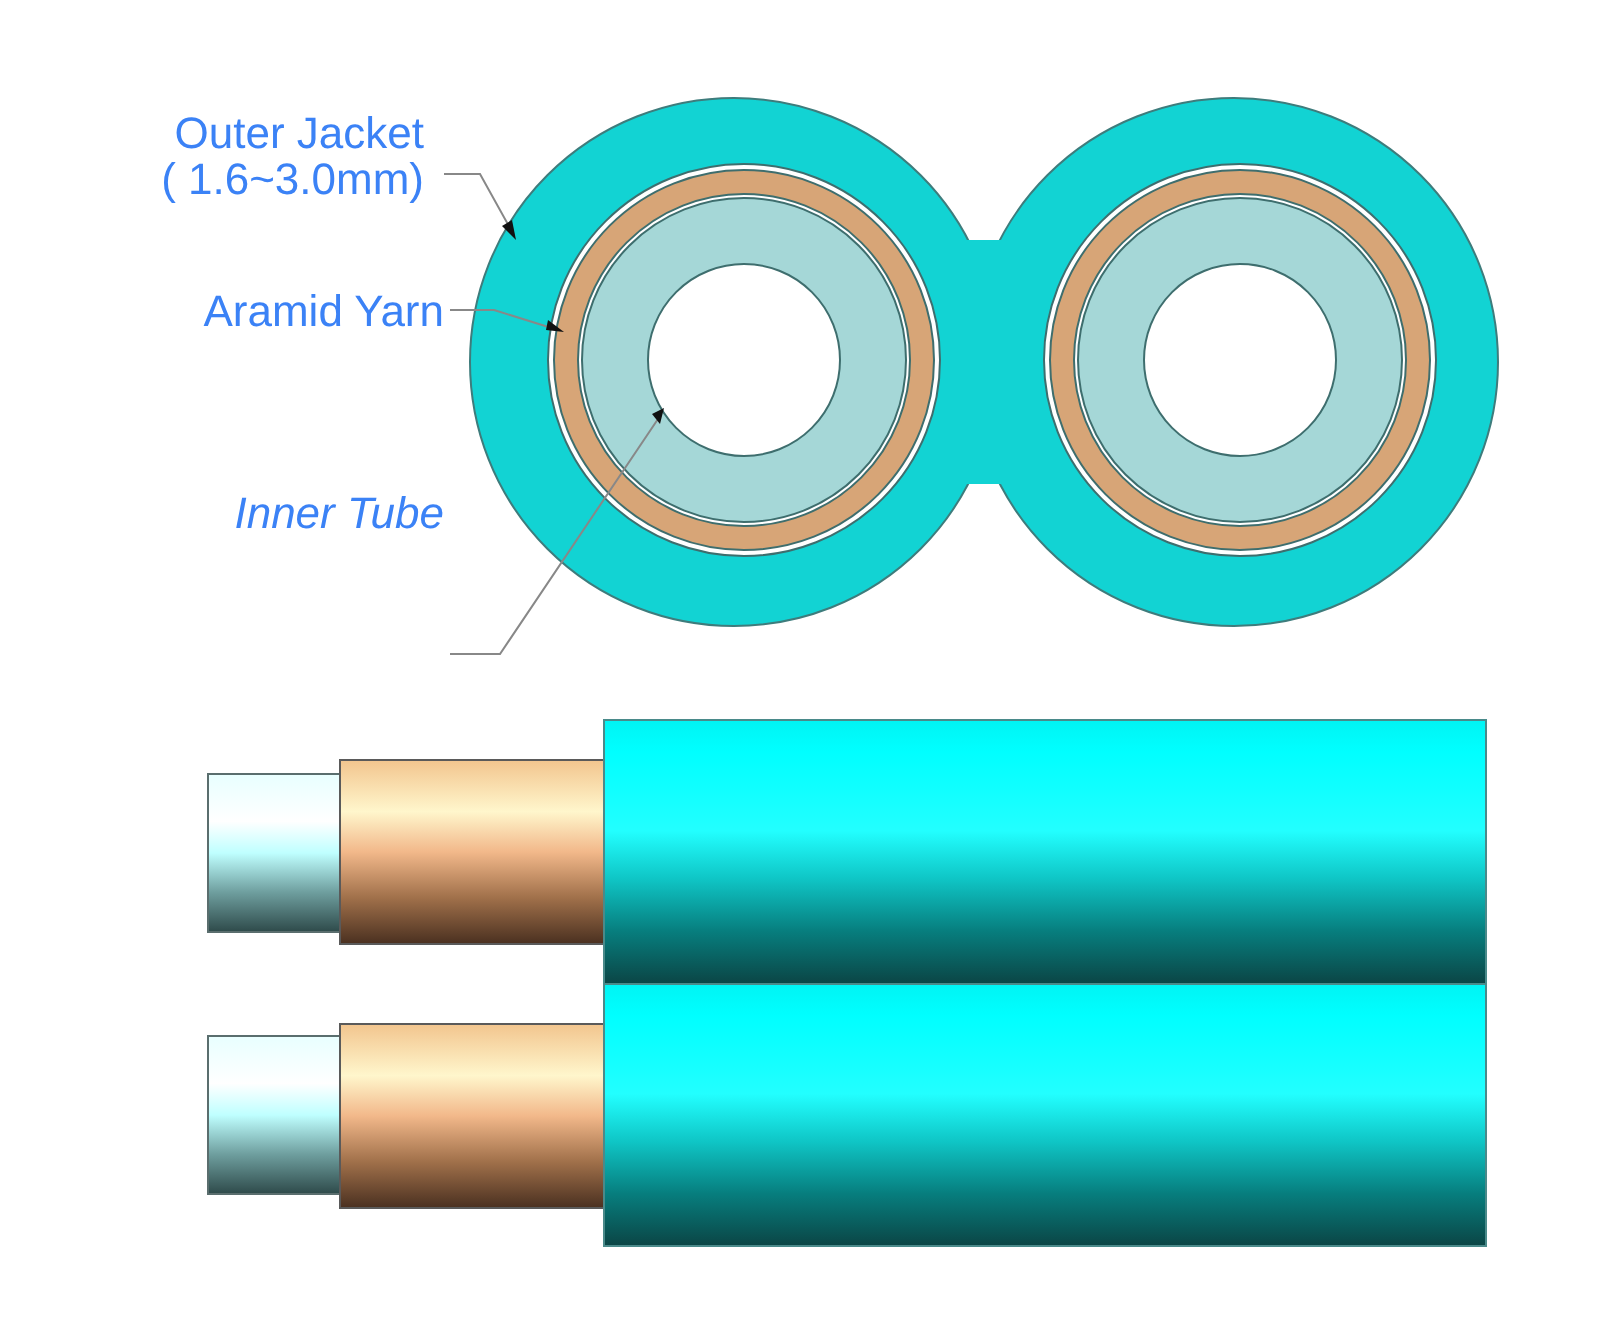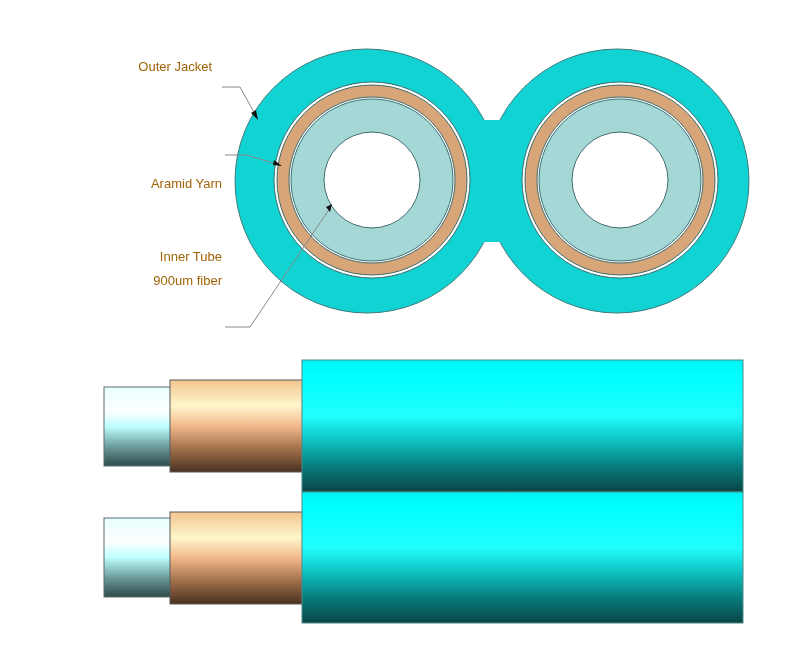--- a/index.html
+++ b/index.html
@@ -1,17 +1,17 @@
 <!DOCTYPE html>
 <html><head>
   <meta charset="utf-8">
   <style>
     html, body { margin: 0; padding: 0; background: #ffffff; }
     body { width: 800px; height: 667px; position: relative; overflow: hidden; font-family: "Liberation Sans", sans-serif; }
-    .label { position: absolute; font-size: 13px; color: #a16207; line-height: 23px; white-space: nowrap; }
+    .label { position: absolute; font-size: 22px; color: #3b82f6; line-height: 23px; white-space: nowrap; }
     .label.right { text-align: right; }
     svg { position: absolute; left: 0; top: 0; }
   </style>
 </head>
 <body>
 
 <svg width="800" height="667" viewBox="0 0 800 667">
   <defs>
     <linearGradient id="gJacket" x1="0" y1="0" x2="0" y2="1">
       <stop offset="0" stop-color="#00F4F4"></stop>
@@ -83,22 +83,22 @@
     <g>
       <rect x="104" y="518" width="68" height="79" fill="url(#gTube)" stroke="#5A6E6E" stroke-width="1"></rect>
       <rect x="170" y="512" width="133" height="92" fill="url(#gYarn)" stroke="#5A5A5A" stroke-width="1"></rect>
       <rect x="302" y="492" width="441" height="131" fill="url(#gJacket)" stroke="#4A8A8A" stroke-width="1"></rect>
     </g>
   </g>
 </svg>
 
 <div class="label right" style="left:78px; top:55px; width:134px;">
   <div>Outer Jacket</div>
+  <div>( 1.6~3.0mm)</div>
 </div>
 
-<div class="label right" style="left:88px; top:144px; width:134px;margin-top:28px;">
+<div class="label right" style="left:88px; top:144px; width:134px;">
   <div>Aramid Yarn</div>
 </div>
 
-<div class="label right" style="left:88px; top:245px; width:134px; line-height:24px;">
+<div class="label right" style="left:88px; top:245px; width:134px; line-height:24px;font-style:italic;">
   <div>Inner Tube</div>
-  <div>900um fiber</div>
 </div>
 
 </body></html>

